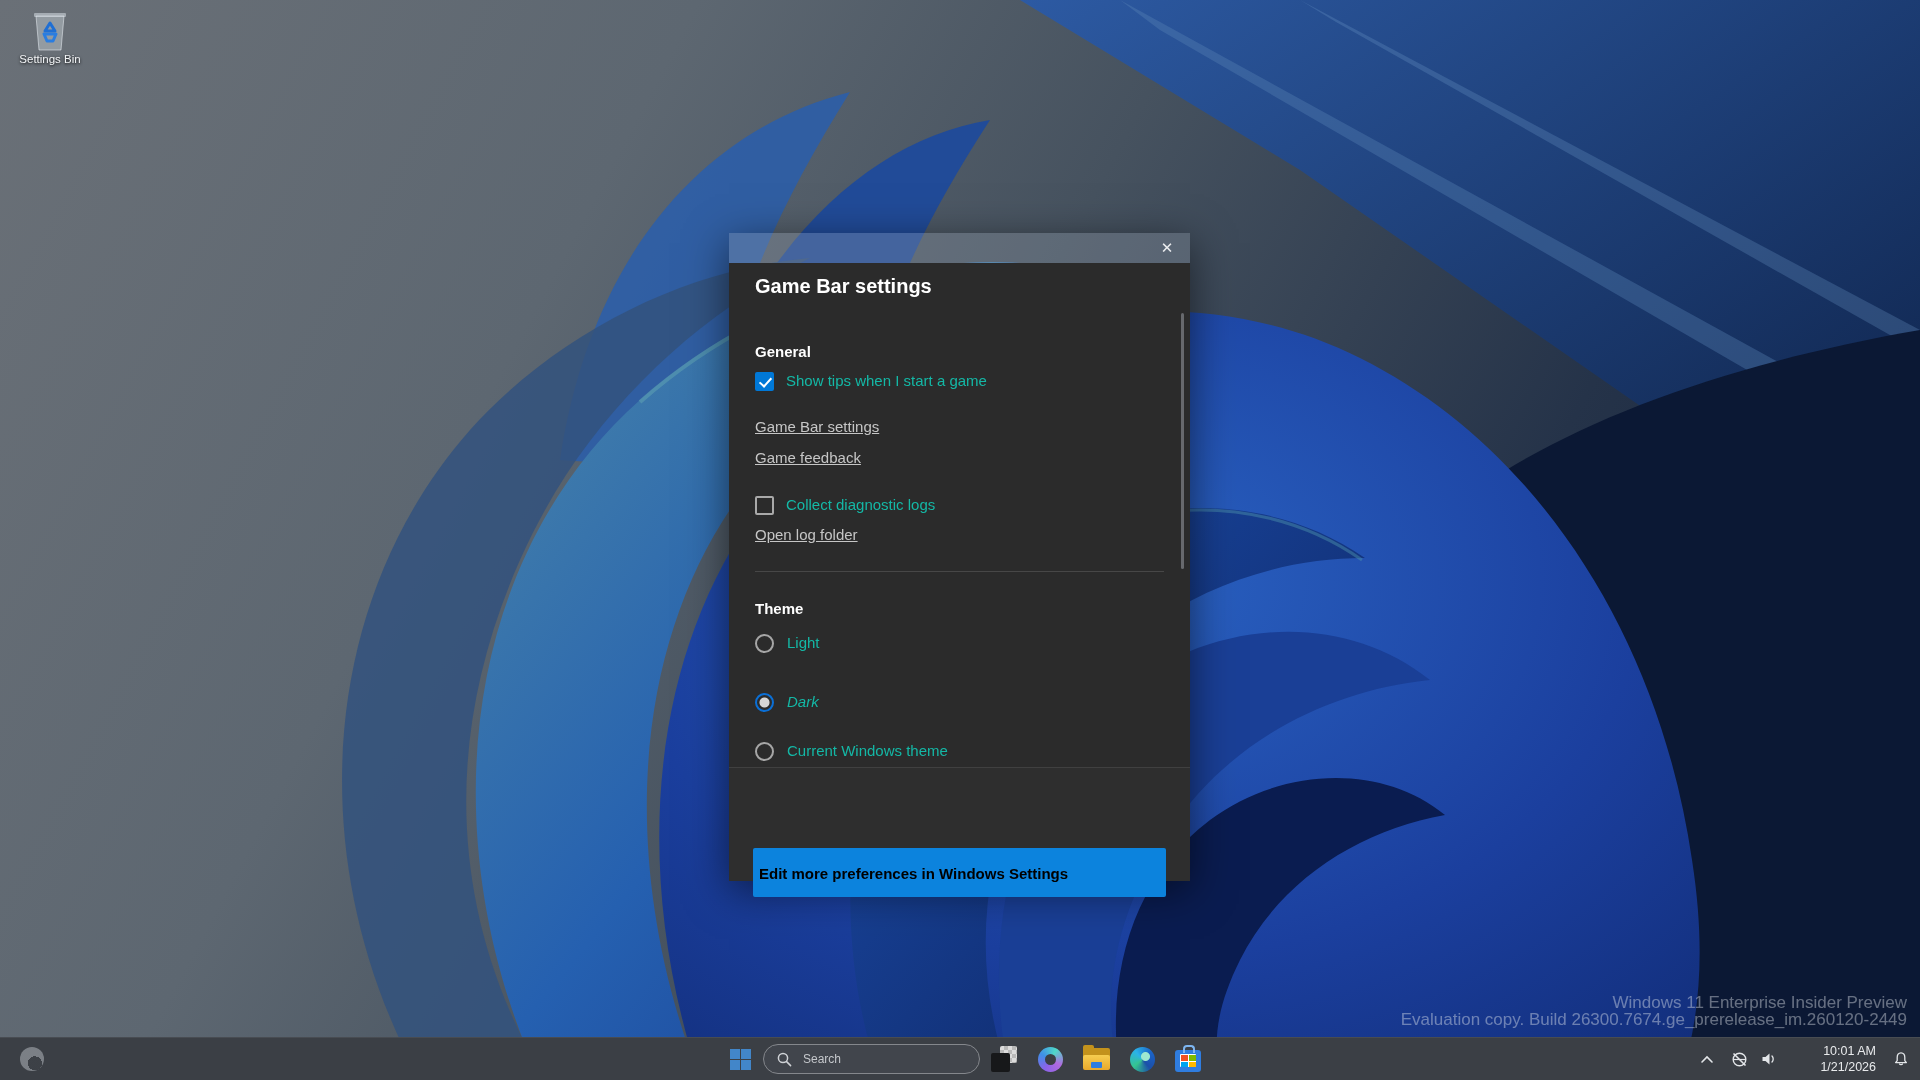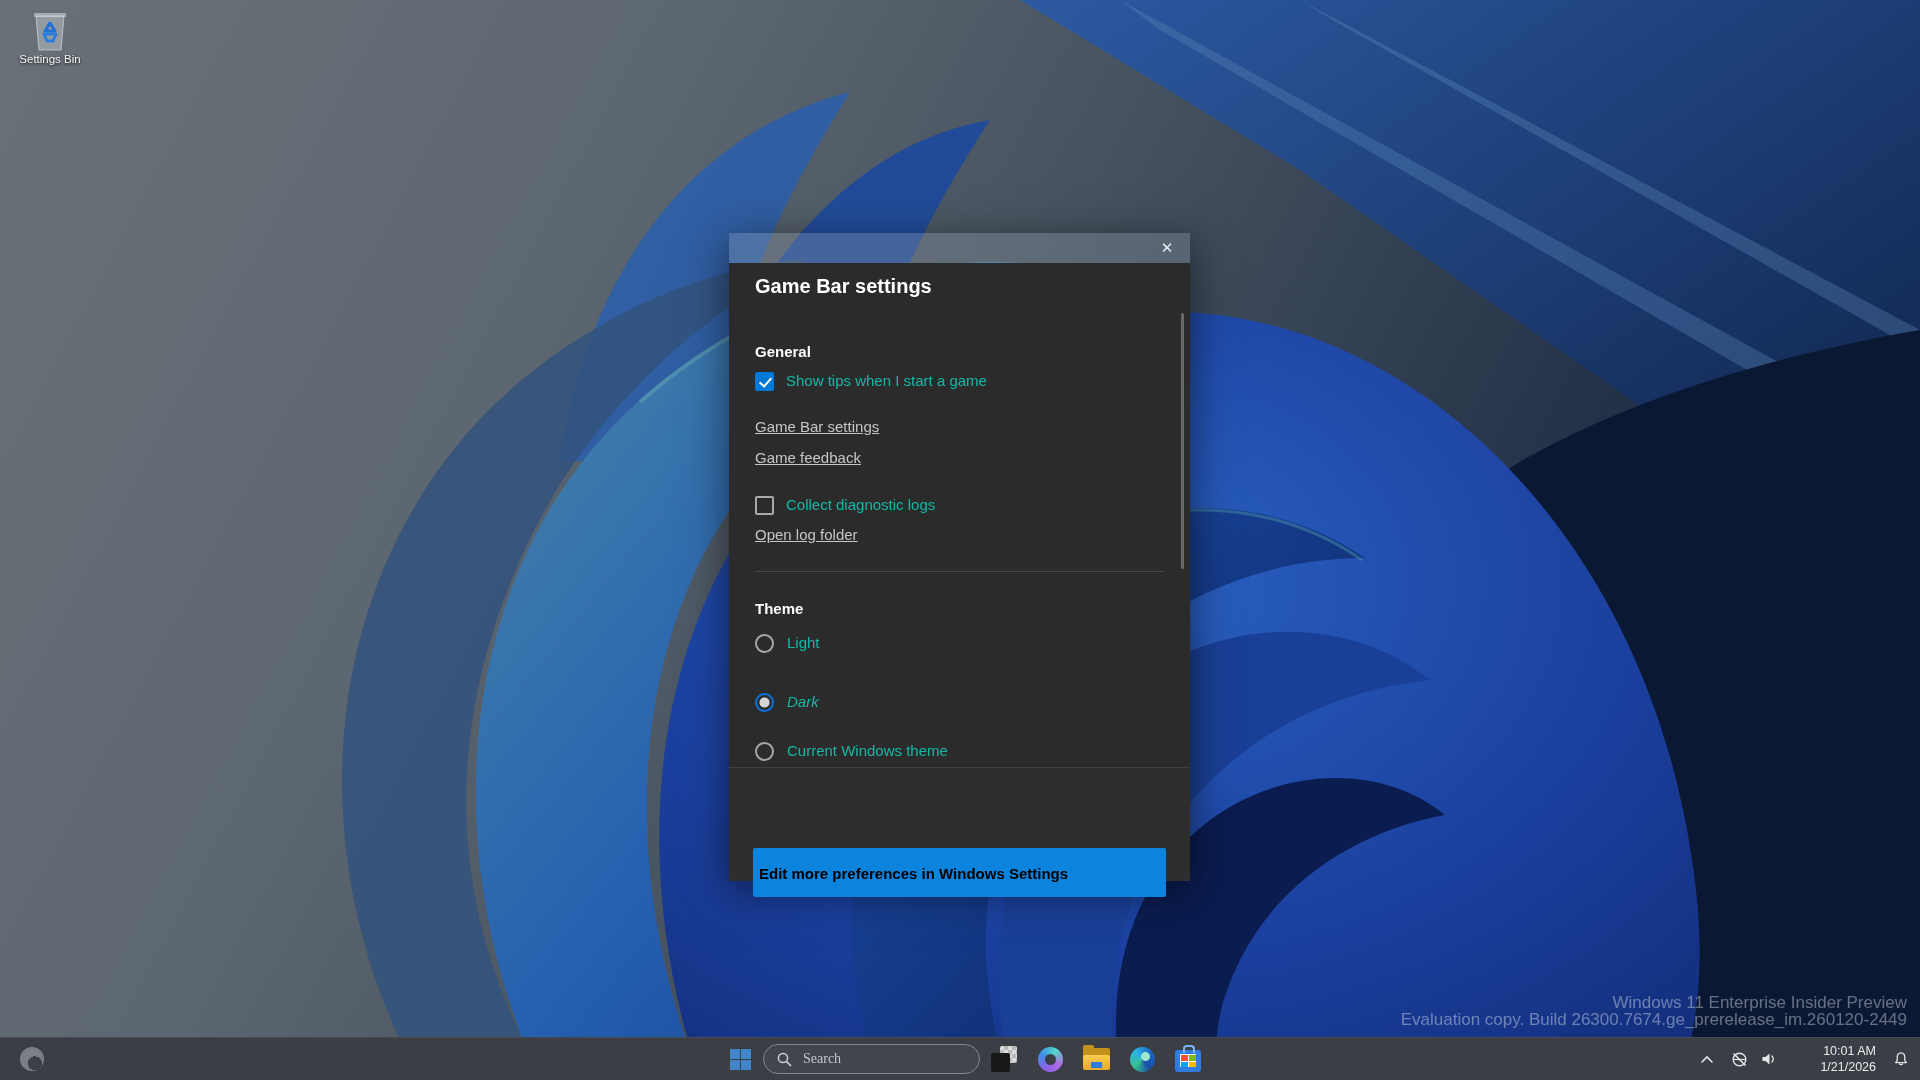--- a/index.html
+++ b/index.html
@@ -48,22 +48,22 @@
   
   #taskbar{left:0;top:1037px;width:1920px;height:43px;background:#3b3f45;border-top:1px solid rgba(255,255,255,.07);box-sizing:border-box;}
   .tb-icon{width:40px;height:40px;top:1039px;display:flex;align-items:center;justify-content:center;cursor:pointer;}
   #weather-btn{left:12px;top:1044px;width:40px;height:30px;display:flex;align-items:center;justify-content:center;}
   #weather-glyph{width:24px;height:24px;border-radius:50%;
       background:radial-gradient(circle at 62% 68%, #3d4147 0 7px, rgba(205,210,216,.55) 7px 100%);opacity:.8;}
   #start-grid{width:21px;height:21px;display:grid;grid-template-columns:10px 10px;grid-template-rows:10px 10px;gap:1.5px;}
   #start-grid span{background:#4286c9;}
   #search-pill{left:763px;top:1044px;width:217px;height:30px;background:rgba(66,70,77,.9);
       border:1px solid #84878c;border-radius:16px;display:flex;align-items:center;box-sizing:border-box;}
-  #search-pill input{background:transparent;border:none;outline:none;color:#86efac;font-size:14px;
-      font-family:Liberation Serif, serif;width:150px;}
+  #search-pill input{background:transparent;border:none;outline:none;color:#86efac;font-size:12px;
+      font-family:Liberation Sans, sans-serif;width:150px;}
   #search-pill input::placeholder{color:#c4c7cb;}
   #search-glyph{margin:0 9px 0 13px;flex:none;}
   
   .appwin{position:relative;width:26px;height:26px;}
   .appwin .back{position:absolute;right:0;top:0;width:17px;height:17px;background:#dcdcdc;border-radius:2px;
       background-image:linear-gradient(45deg,#b9b9b9 25%,transparent 25%,transparent 75%,#b9b9b9 75%),
                        linear-gradient(45deg,#b9b9b9 25%,transparent 25%,transparent 75%,#b9b9b9 75%);
       background-size:8px 8px;background-position:0 0,4px 4px;}
   .appwin .front{position:absolute;left:0;bottom:0;width:19px;height:19px;background:#17181a;border-radius:2px;}
   

